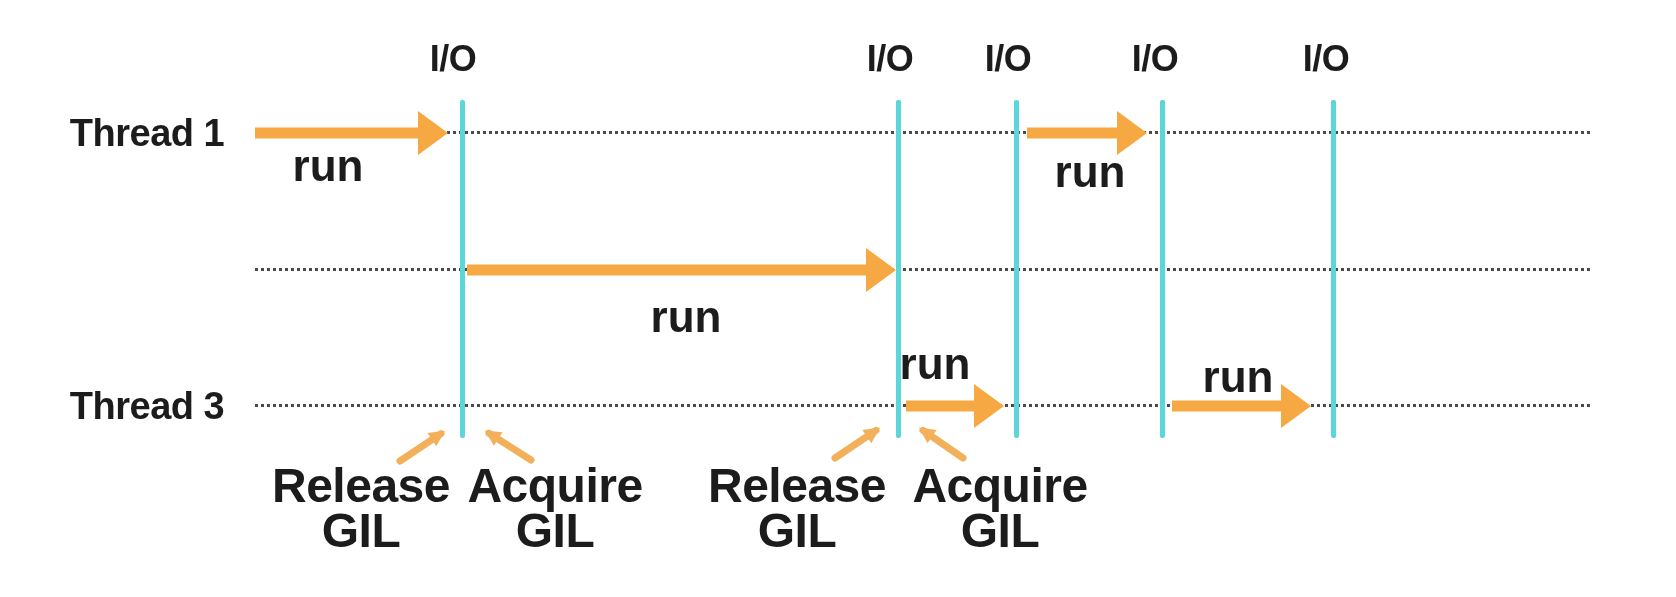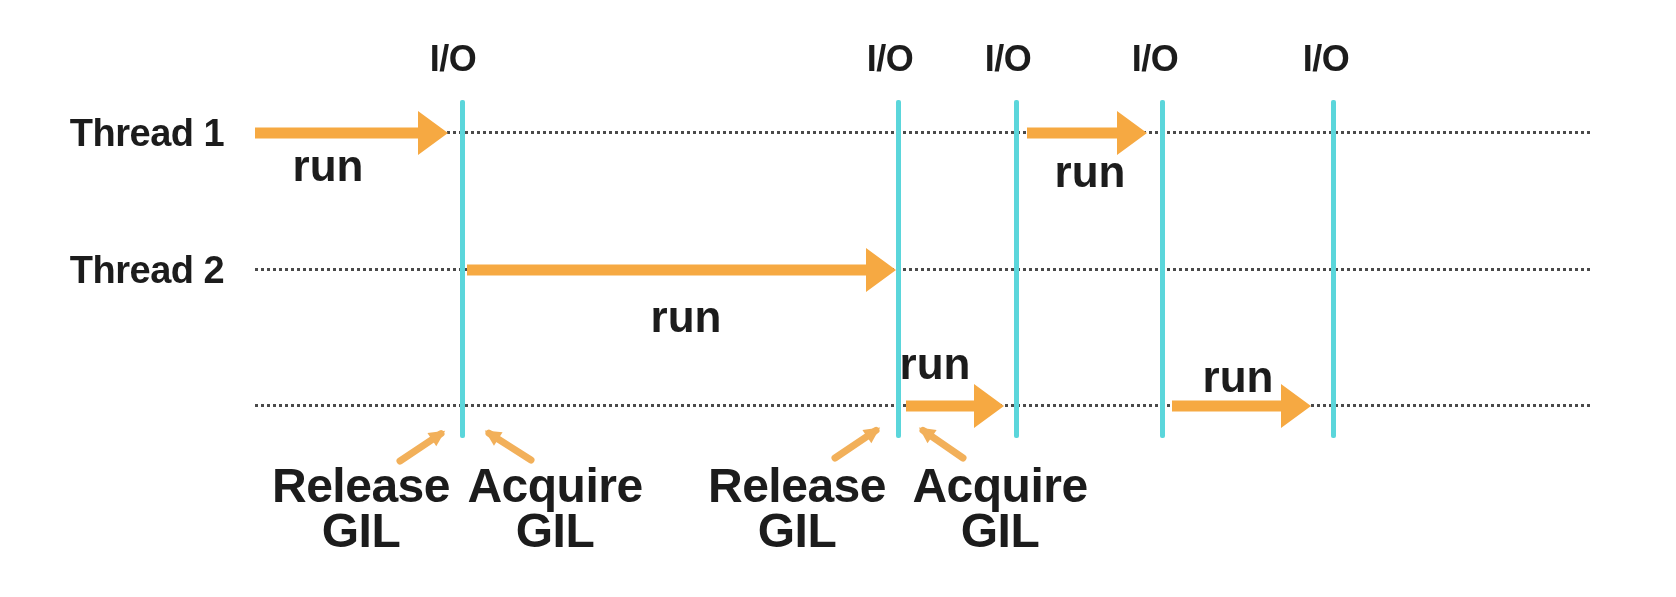--- a/index.html
+++ b/index.html
@@ -95,21 +95,21 @@
     <path class="run-arrow" d="M906,400.5 L974,400.5 L974,384 L1004,406 L974,428 L974,411.5 L906,411.5 Z"></path>
     <path class="run-arrow" d="M1172,400.5 L1281,400.5 L1281,384 L1311,406 L1281,428 L1281,411.5 L1172,411.5 Z"></path>
 
     <line class="annotation-arrow" x1="400" y1="461" x2="441" y2="433.6" marker-end="url(#annHead)"></line>
     <line class="annotation-arrow" x1="531" y1="460" x2="489" y2="433.2" marker-end="url(#annHead)"></line>
     <line class="annotation-arrow" x1="835" y1="458" x2="876" y2="430.4" marker-end="url(#annHead)"></line>
     <line class="annotation-arrow" x1="963" y1="458" x2="923" y2="430.4" marker-end="url(#annHead)"></line>
   </svg>
 
   <div class="thread-label" style="left:52px;top:107px;text-align:center;">Thread 1</div>
-  <div class="thread-label" style="left:52px;top:244px;">Thread 2</div>
+  <div class="thread-label" style="left:52px;top:380px;">Thread 3</div>
 
   <div class="io-label" style="left:398px;">I/O</div>
   <div class="io-label" style="left:835px;">I/O</div>
   <div class="io-label" style="left:953px;">I/O</div>
   <div class="io-label" style="left:1100px;">I/O</div>
   <div class="io-label" style="left:1271px;">I/O</div>
 
   <div class="run-label" style="left:268px;top:146px;">run</div>
   <div class="run-label" style="left:626px;top:297px;">run</div>
   <div class="run-label" style="left:1030px;top:152px;">run</div>

